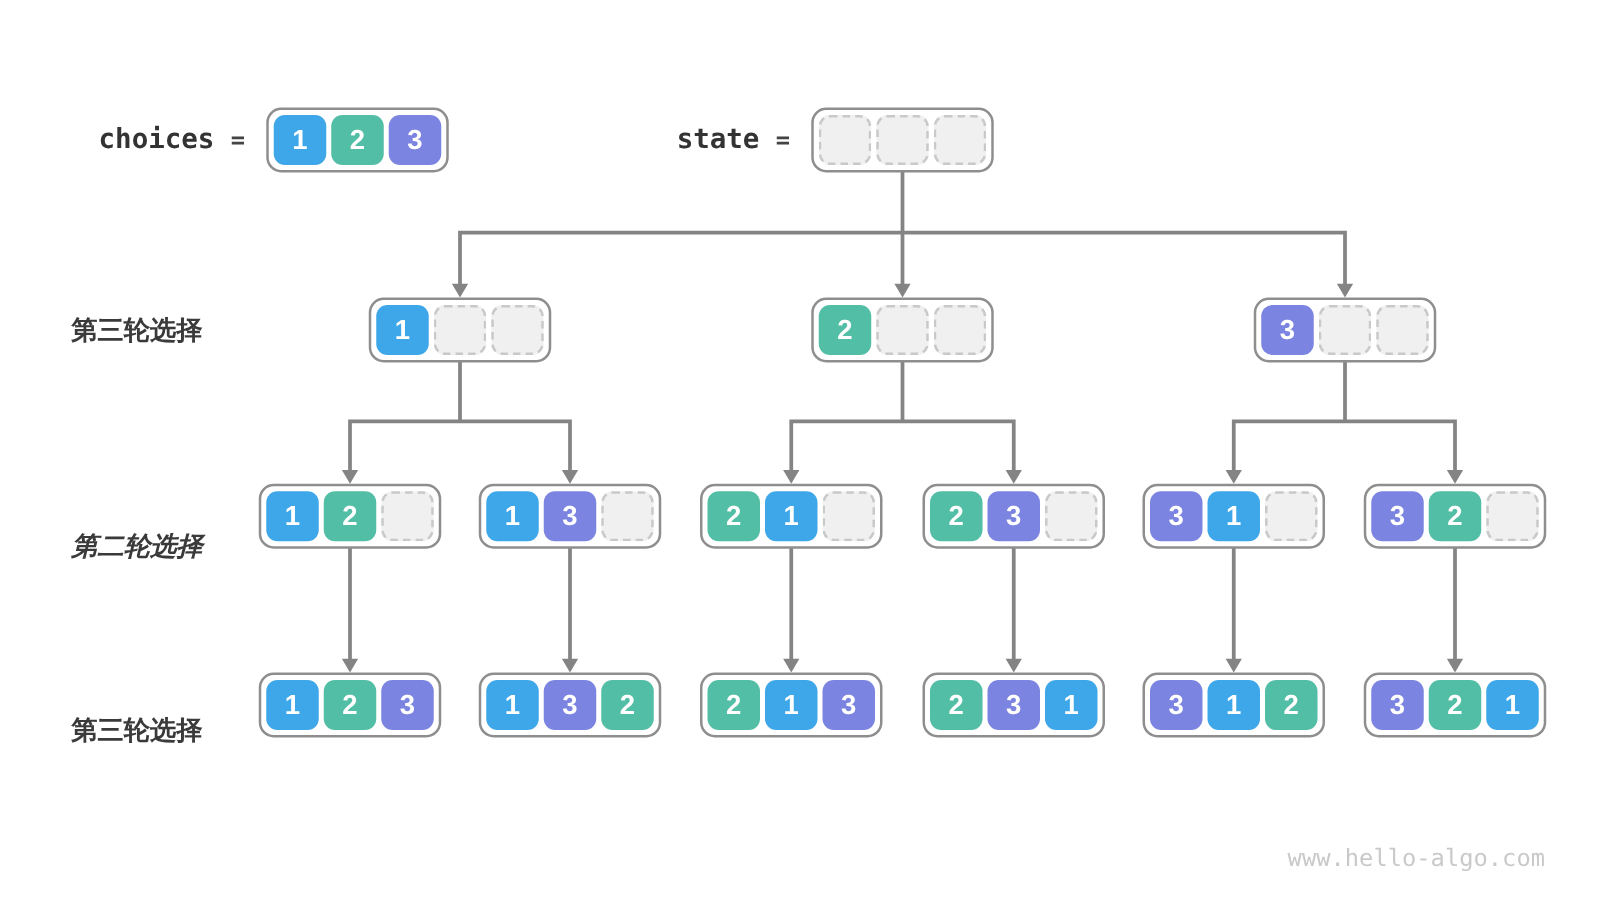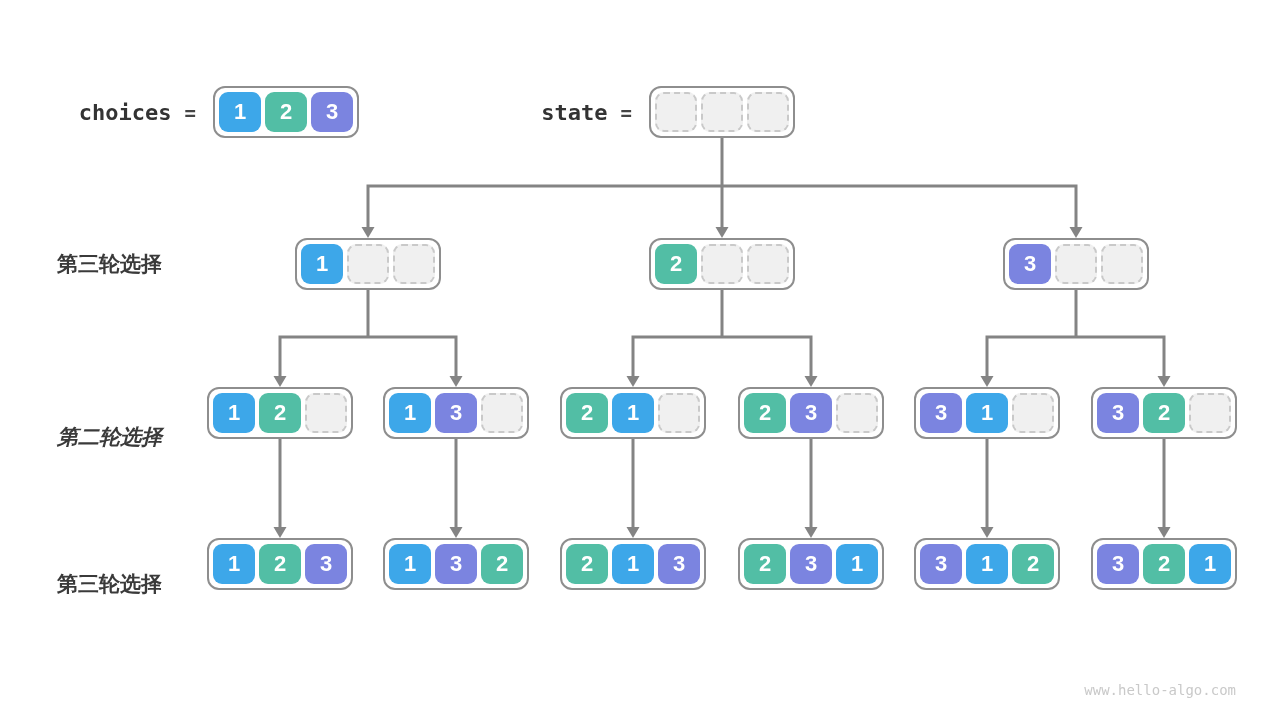--- a/index.html
+++ b/index.html
@@ -72,21 +72,21 @@
     white-space: nowrap;
   }
   .row-label-0 { top: 264px; }
   .row-label-1 { top: 437px; font-style: italic; }
   .row-label-2 { top: 584px; }
   .watermark {
     position: absolute;
     right: 44px;
     bottom: 22px;
     font-family: "DejaVu Sans Mono", monospace;
-    font-size: 14px;
+    font-size: 19px;
     color: var(--watermark-color, #C9C9C9);
   }
 </style>
 </head>
 <body>
 
 <div class="canvas" style="--box-border: #8E8E8E; --empty-fill: #F0F0F0; --empty-border: #C9C9C9; --text-color: #3A3A3A; --watermark-color: #C9C9C9;">
 
   <svg class="connectors" id="connectors" viewBox="0 0 1280 720" xmlns="http://www.w3.org/2000/svg">
       <path d="M722,138L722,186 M368,186L1076,186 M368,186L368,227 M722,186L722,227 M1076,186L1076,227 M368,290L368,337 M280,337L456,337 M280,337L280,376 M456,337L456,376 M722,290L722,337 M633,337L811,337 M633,337L633,376 M811,337L811,376 M1076,290L1076,337 M987,337L1164,337 M987,337L987,376 M1164,337L1164,376 M280,439L280,527 M456,439L456,527 M633,439L633,527 M811,439L811,527 M987,439L987,527 M1164,439L1164,527" stroke="#848484" stroke-width="3" fill="none" stroke-linecap="square"></path>

